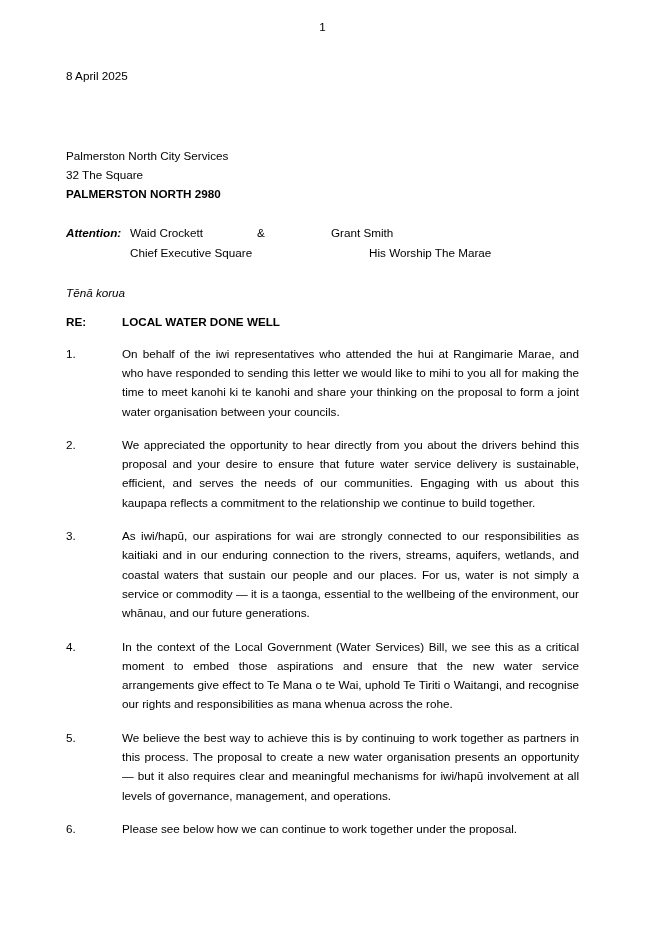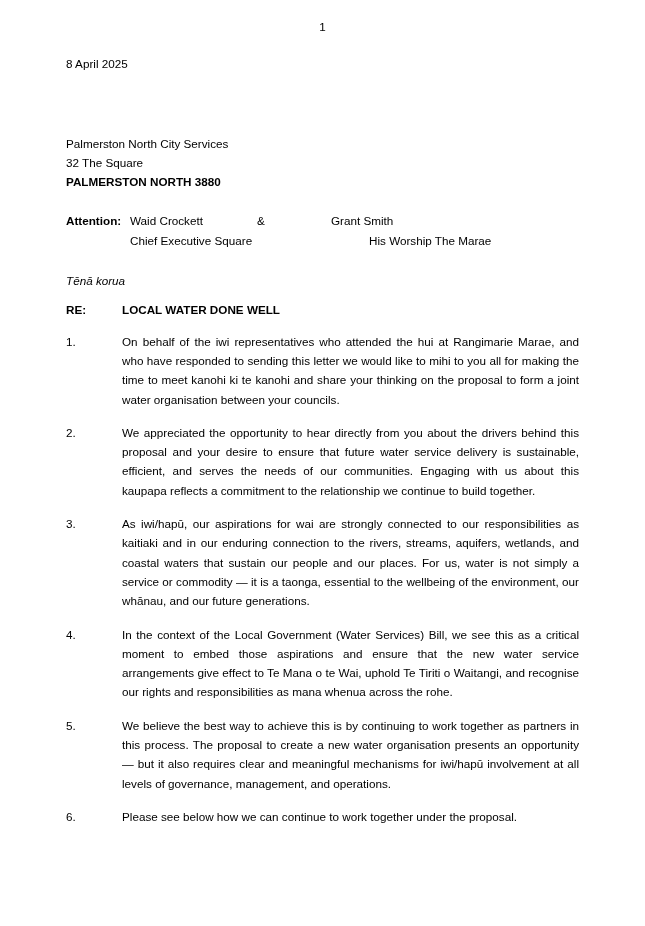--- a/index.html
+++ b/index.html
@@ -19,30 +19,30 @@
     font-size: 11.7px;
     line-height: 19.3px;
     overflow: hidden;
   }
   .bold { font-weight: bold; }
 
   .pageno {
     margin-top: 17px;
     text-align: center;
   }
-  .date   { margin-top: 18px; }
+  .date   { margin-top: 30px; }
   .addr   { margin-top: 60px; }
 
   .attn { margin-top: 20px; }
   .attn-row {
     position: relative;
     height: 19.3px;
   }
   .attn-row span { position: absolute; white-space: nowrap; }
-  .attn-label { left: 0; }
+  .attn-label { left: 0; font-style: italic; }
   .col-a   { left: 64px; }
   .col-amp { left: 191px; }
   .col-b   { left: 265px; }
   .col-b2  { left: 303px; }
 
   .salutation {
     margin-top: 21px;
     font-style: italic;
   }
 
@@ -68,21 +68,21 @@
 
 <div class="page">
 
   <div class="pageno">1</div>
 
   <div class="date">8 April 2025</div>
 
   <div class="addr">
     <div>Palmerston North City Services</div>
     <div>32 The Square</div>
-    <div class="bold">PALMERSTON NORTH 3880</div>
+    <div class="bold">PALMERSTON NORTH 2980</div>
   </div>
 
   <div class="attn">
     <div class="attn-row">
       <span class="attn-label bold">Attention:</span>
       <span class="col-a">Waid Crockett</span>
       <span class="col-amp">&amp;</span>
       <span class="col-b">Grant Smith</span>
     </div>
     <div class="attn-row">

